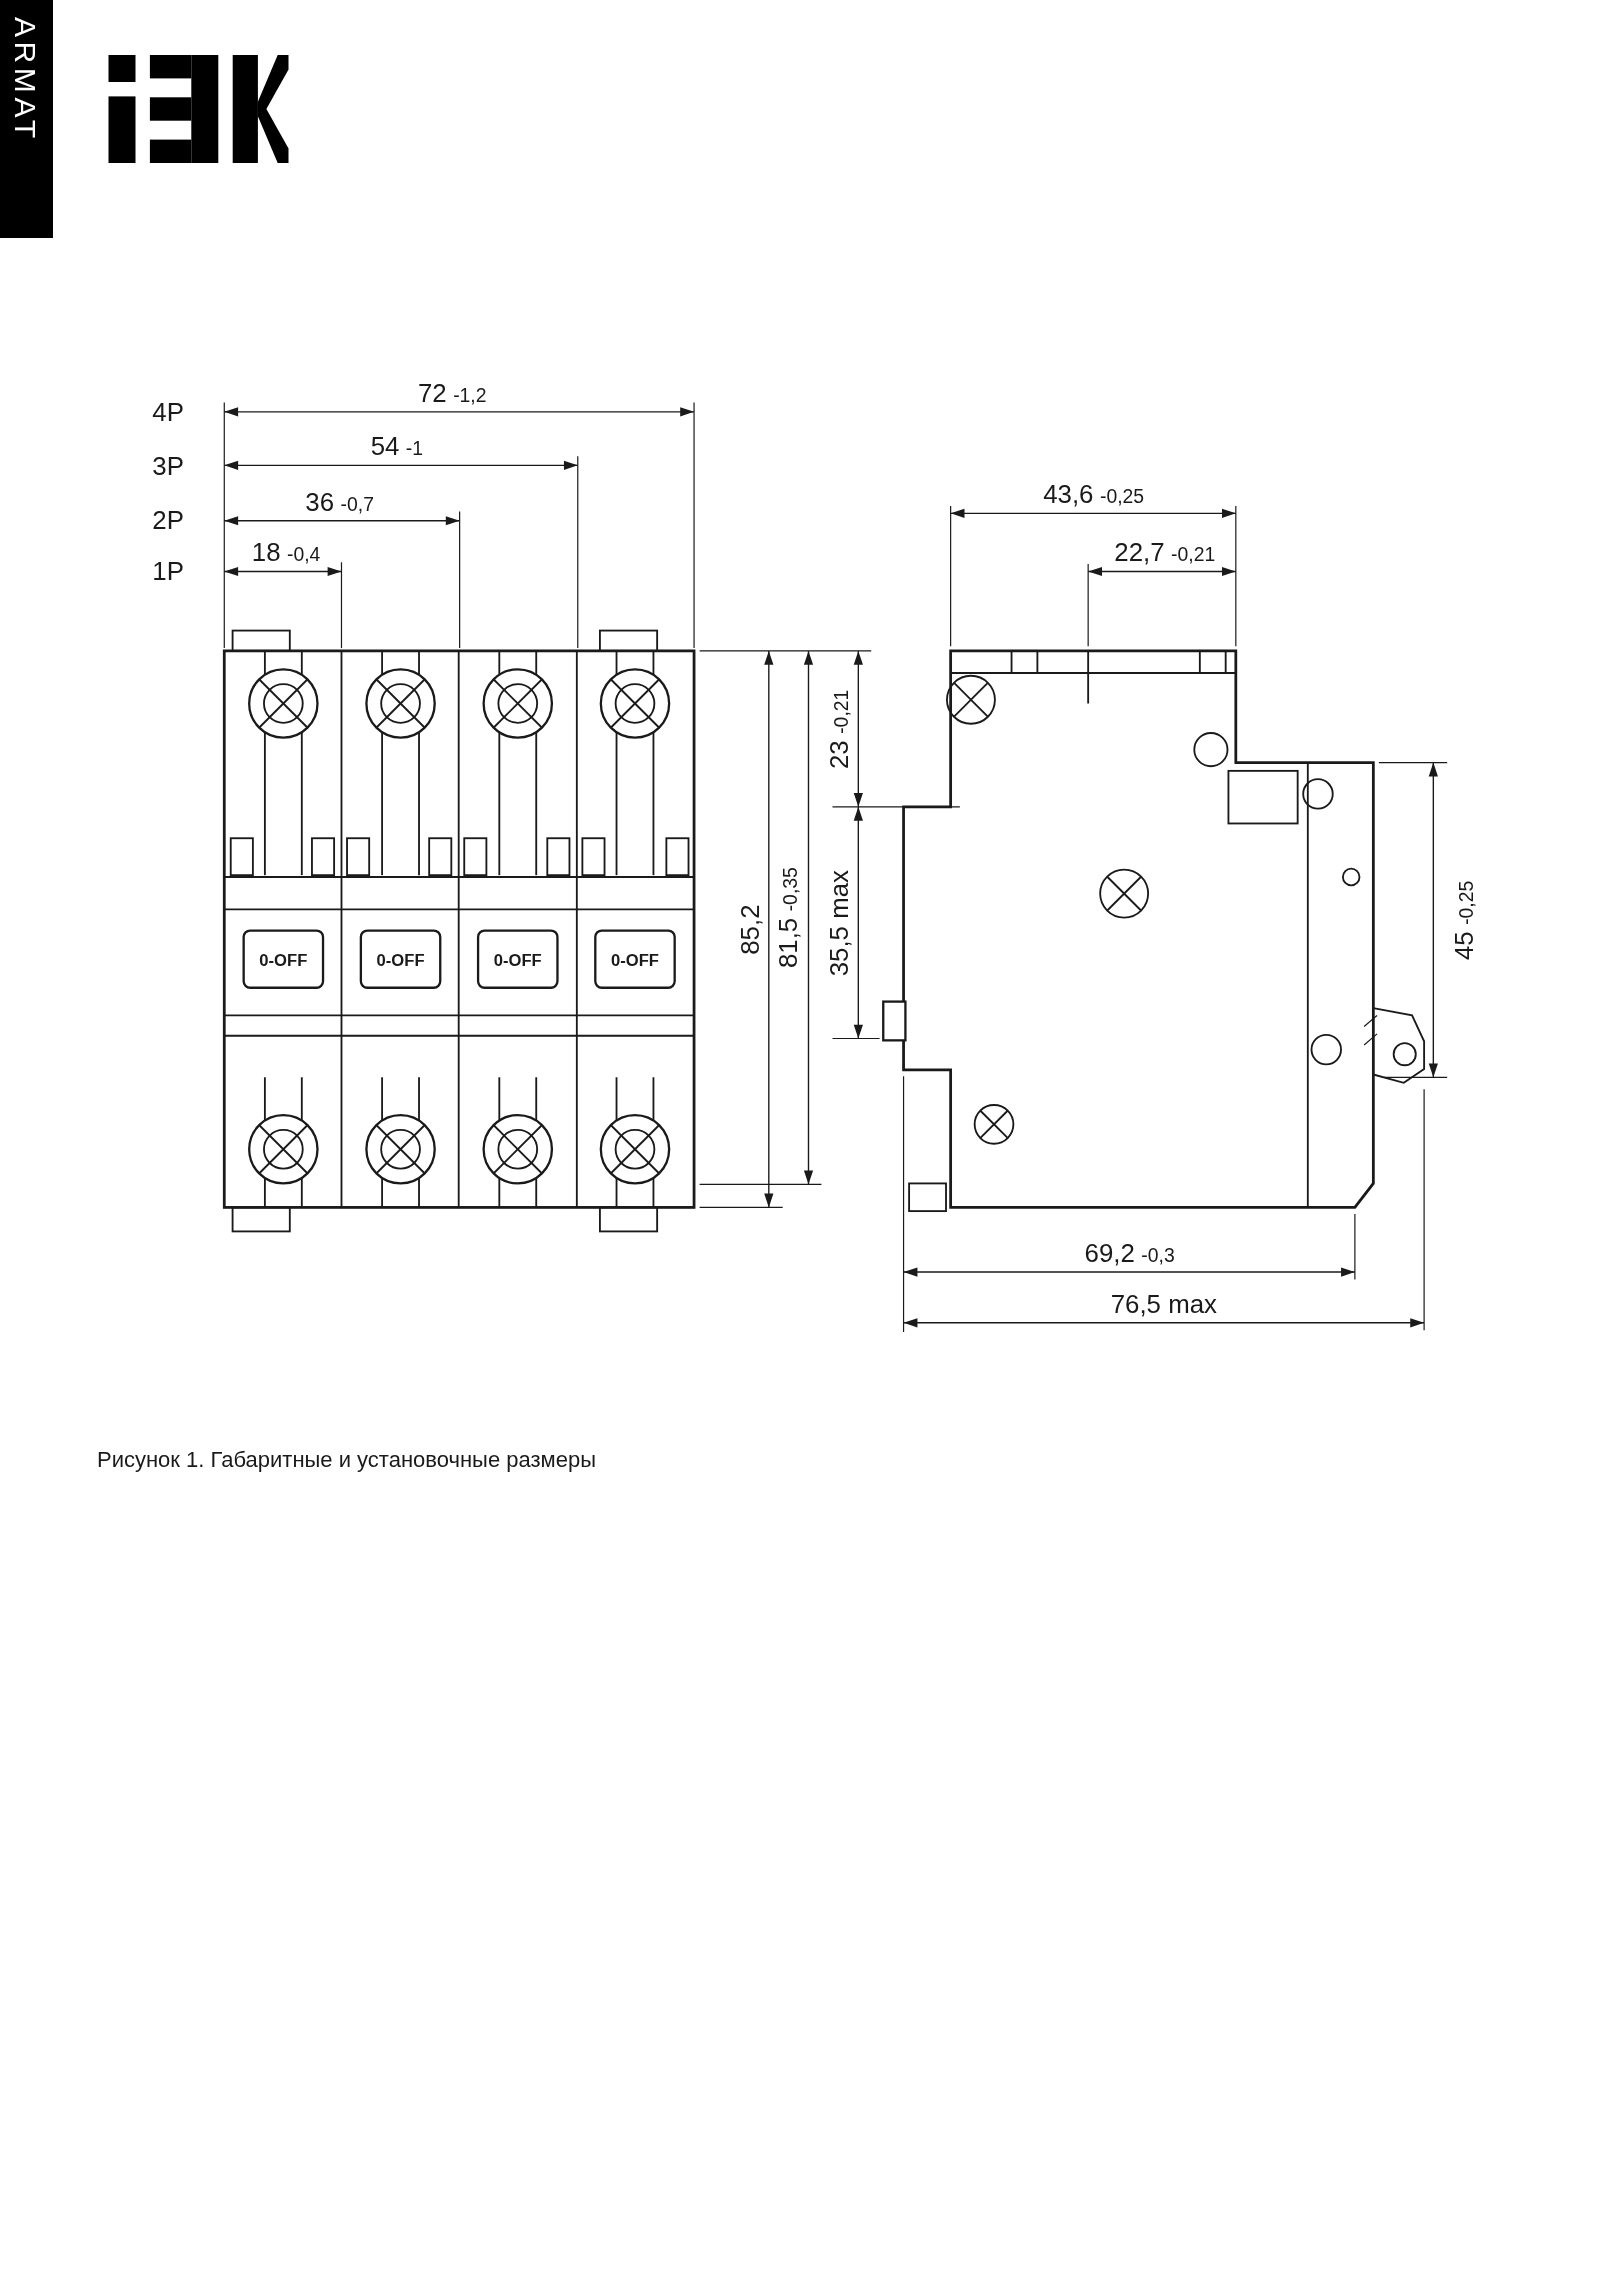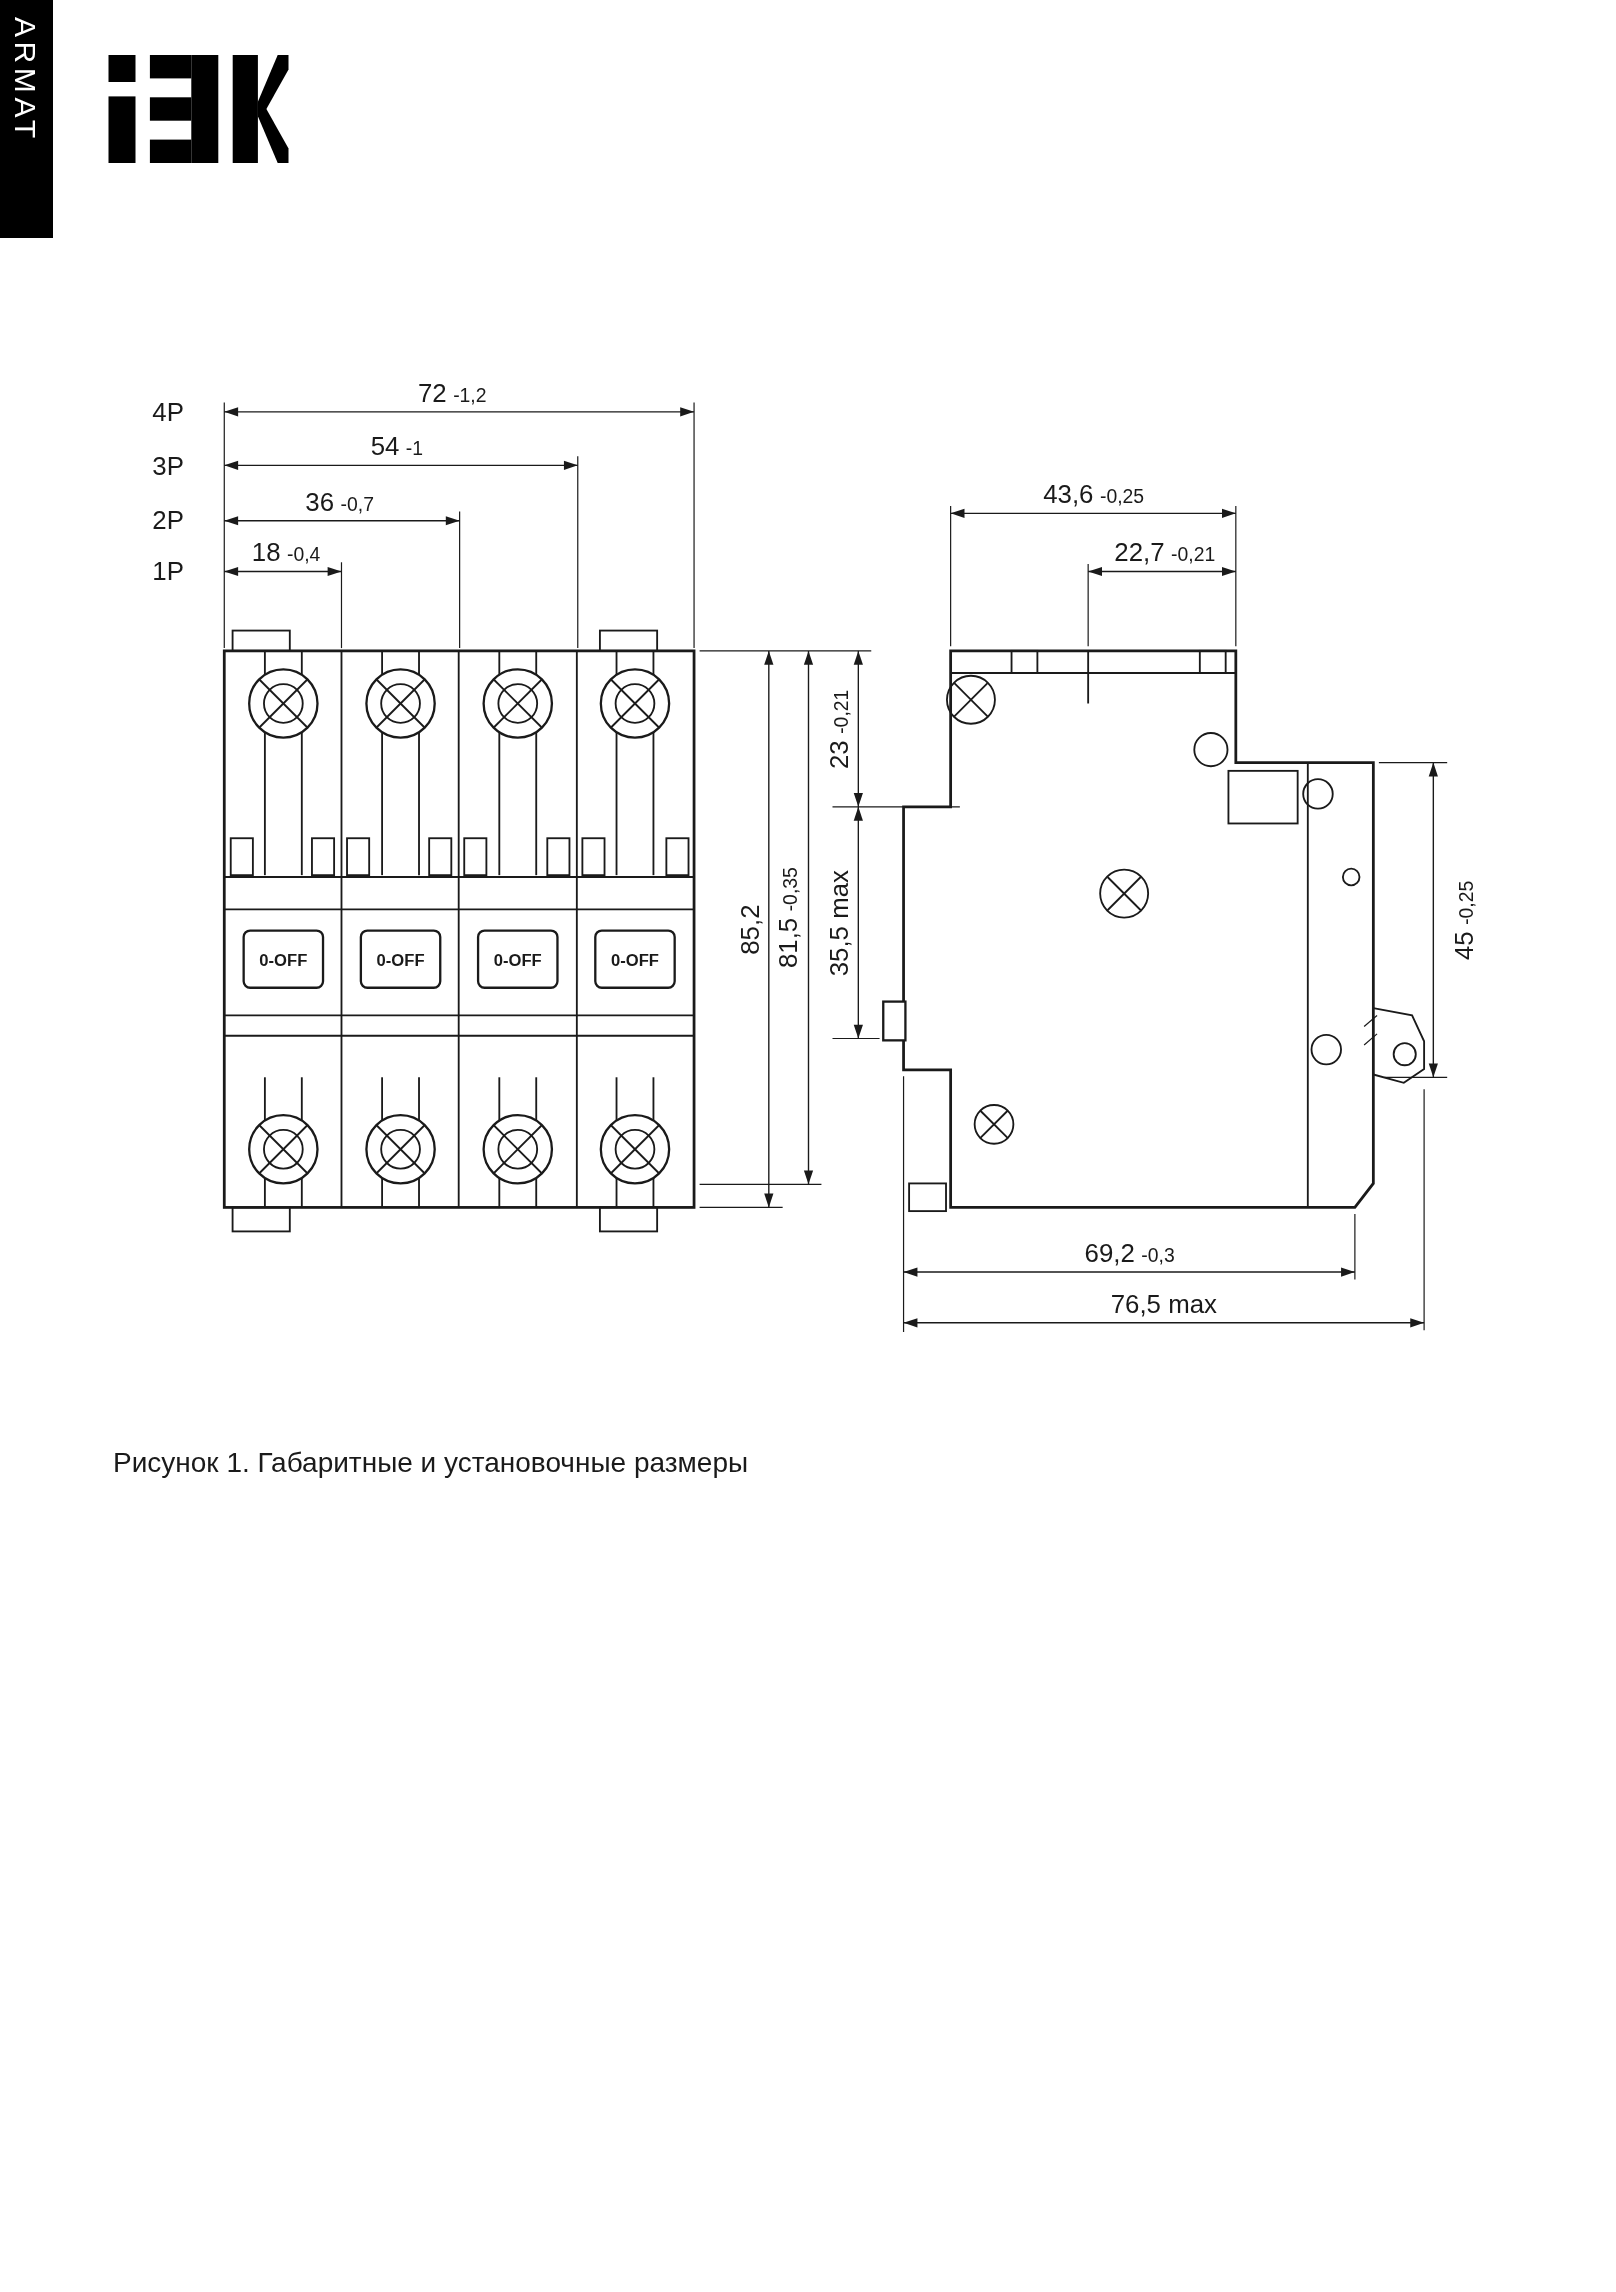--- a/index.html
+++ b/index.html
@@ -4,21 +4,21 @@
 <style>
   html,body{margin:0;padding:0;background:#fff}
   .page{position:relative;width:1617px;height:2293px;background:#fff;overflow:hidden;
         font-family:"Liberation Sans",sans-serif;color:#1a1a1a}
   .armat-bar{position:absolute;left:0;top:0;width:53px;height:238px;background:#000}
   .armat-text{position:absolute;left:42px;top:16.6px;transform-origin:left top;
               transform:rotate(90deg);color:#fff;font-size:30px;letter-spacing:4.6px;white-space:nowrap}
   .logo{position:absolute;left:108px;top:55px;width:181px;height:108px}
   .sr-only{position:absolute;width:0.9px;height:0.9px;overflow:hidden;clip:rect(0 0 0 0);white-space:nowrap}
   .drawing{position:absolute;left:0;top:0}
-  .caption{position:absolute;left:113px;top:1447px;font-size:28px}
+  .caption{position:absolute;left:97px;top:1447px;font-size:22px}
   svg text{font-family:"Liberation Sans",sans-serif;fill:#1a1a1a;stroke:none}
   .dim-text{font-size:28px}
   .pole-label{font-size:28px}
   tspan.tol{font-size:21px}
   .toggle-text{font-size:18px;font-weight:bold;text-anchor:middle}
   .ol{fill:none;stroke:#1a1a1a;stroke-width:3}
   .ml{fill:none;stroke:#1a1a1a;stroke-width:2}
   .mlw{fill:#fff;stroke:#1a1a1a;stroke-width:2.5}
   .tl{fill:none;stroke:#1a1a1a;stroke-width:1.3}
   .dl{fill:none;stroke:#1a1a1a;stroke-width:1.5}

